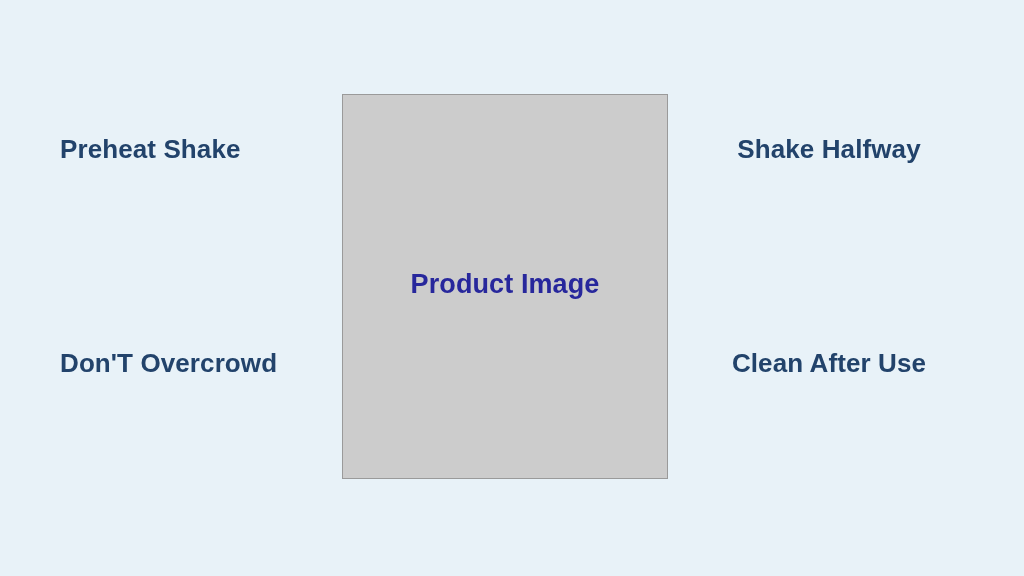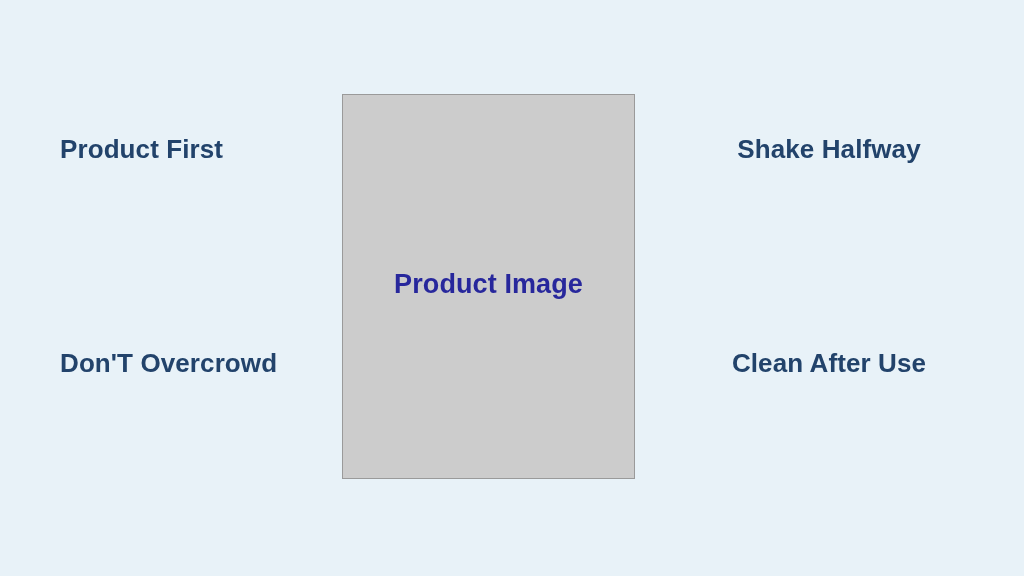--- a/index.html
+++ b/index.html
@@ -19,21 +19,21 @@
     width: 1024px;
     height: 576px;
     background: #e8f2f8;
   }
 
   
   .product-image-placeholder {
     position: absolute;
     left: 342px;
     top: 94px;
-    width: 293px;
+    width: 326px;
     height: 385px;
     background: #cccccc;
     border: 1px solid #9a9a9a;
     box-sizing: border-box;
     display: flex;
     align-items: center;
     justify-content: center;
   }
   .product-image-label {
     font-size: 27px;
@@ -69,21 +69,21 @@
   .callout-tl { top: 126px; }
   .callout-tr { top: 126px; }
   .callout-bl { top: 340px; }
   .callout-br { top: 340px; }
 </style>
 </head>
 <body>
 
 <div class="slide">
 
-  <div class="callout callout-left callout-tl">Product First</div>
+  <div class="callout callout-left callout-tl">Preheat Shake</div>
 
   <div class="callout callout-right callout-tr">Shake Halfway</div>
 
   <div class="product-image-placeholder">
     <span class="product-image-label">Product Image</span>
   </div>
 
   <div class="callout callout-left callout-bl">Don'T Overcrowd</div>
 
   <div class="callout callout-right callout-br">Clean After Use</div>

